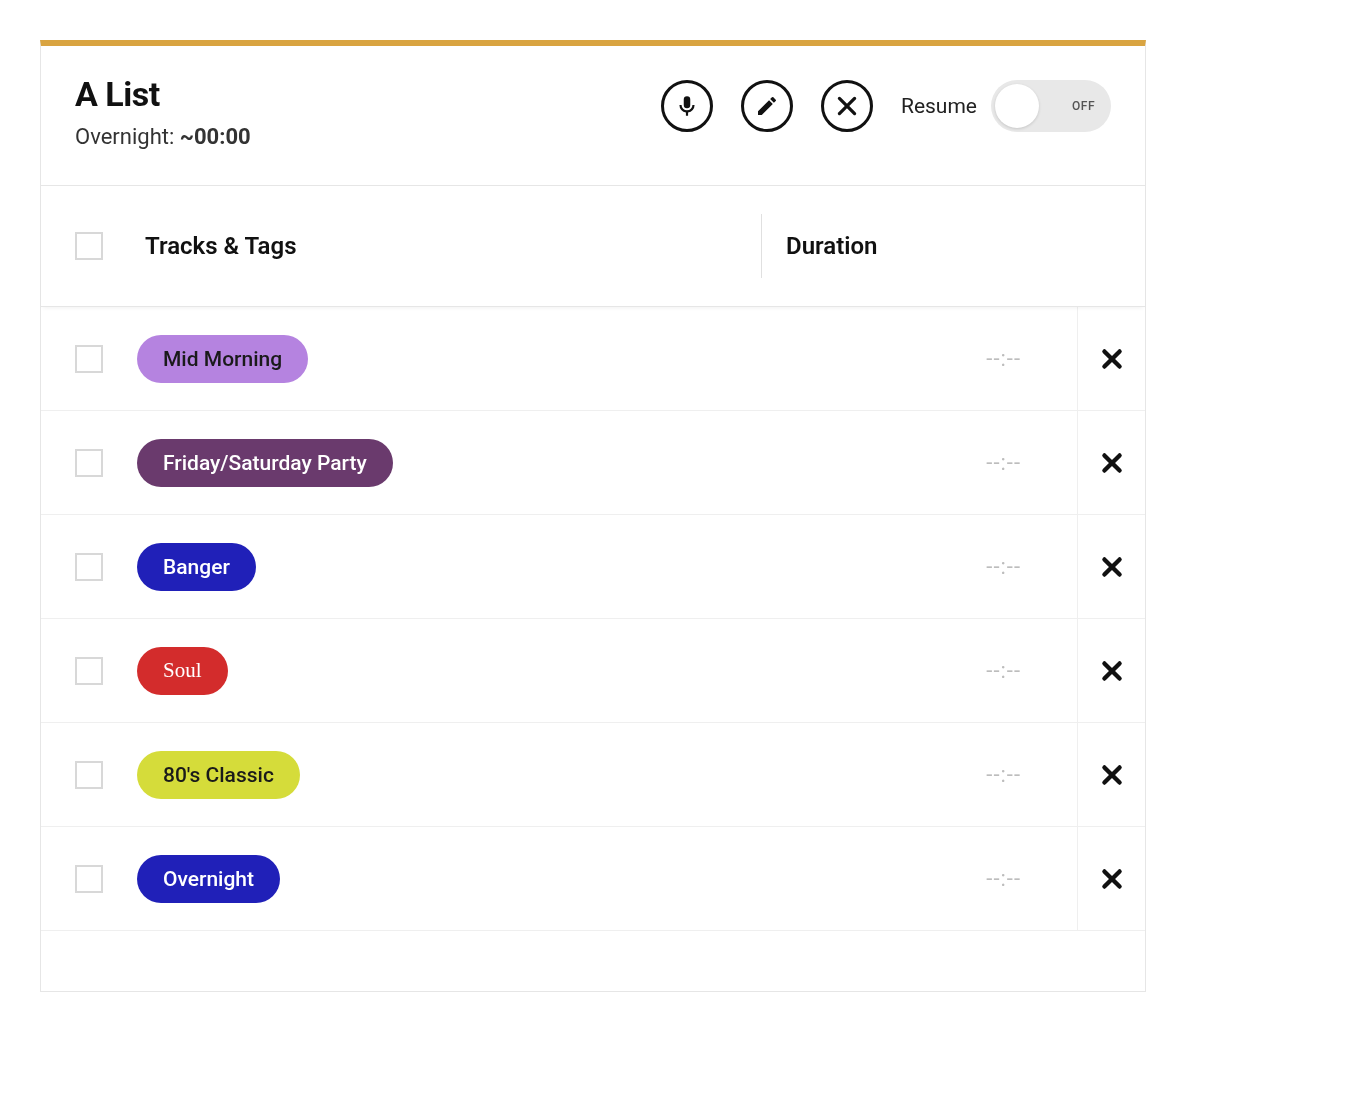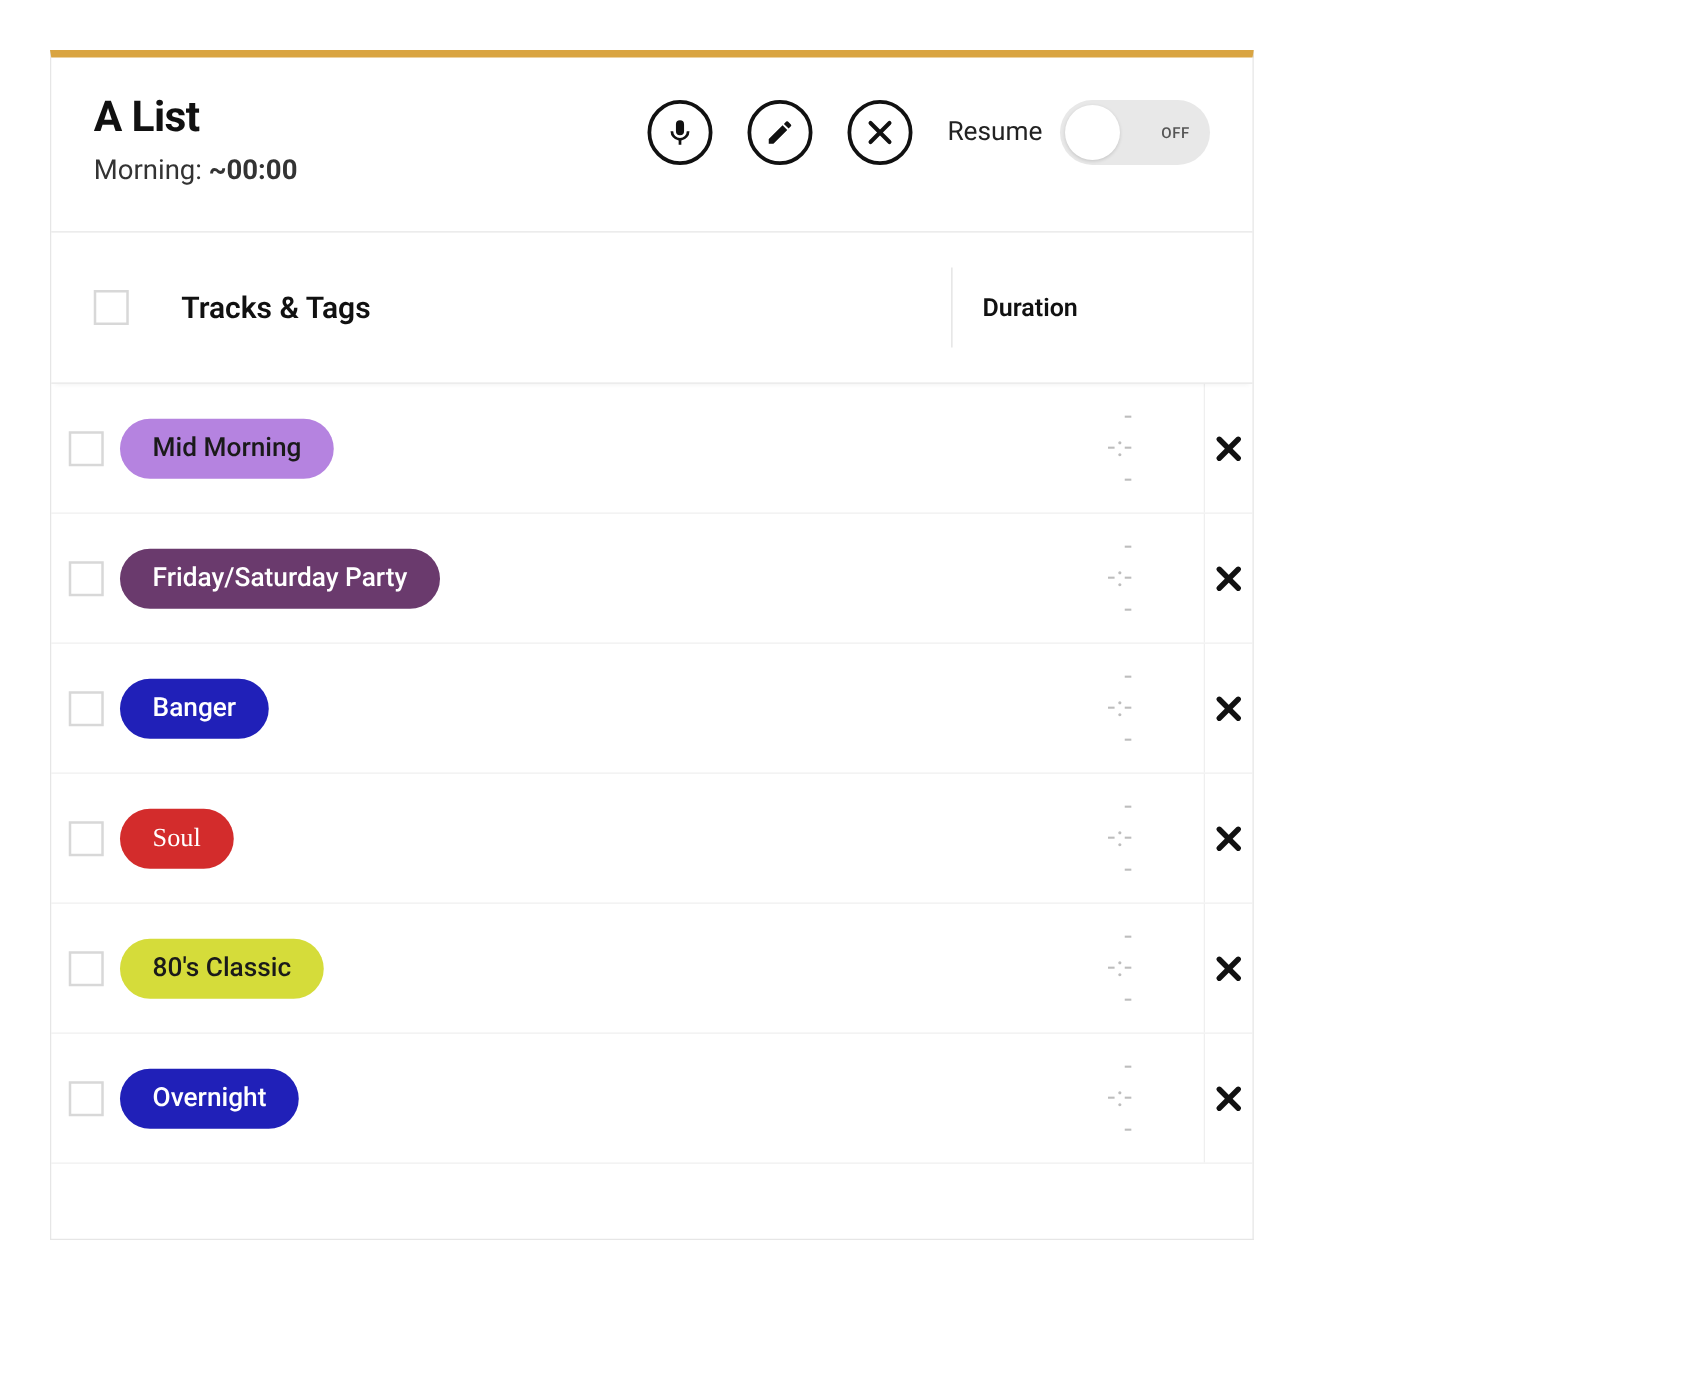--- a/index.html
+++ b/index.html
@@ -4,21 +4,21 @@
 <style>
   * { box-sizing: border-box; }
   body {
     margin: 0;
     padding: 40px;
     font-family: -apple-system, BlinkMacSystemFont, "Segoe UI", Roboto, Helvetica, Arial, sans-serif;
     background: #fff;
     color: #111;
   }
   .panel {
-    width: 963px;
+    width: 1106px;
     border: 1px solid #e6e6e6;
     border-top: 6px solid #d9a441;
     background: #fff;
   }
   .header {
     display: flex;
     align-items: flex-start;
     justify-content: space-between;
     padding: 28px 34px 36px 34px;
   }
@@ -104,21 +104,21 @@
     font-size: 24px;
     font-weight: 600;
   }
   .col-sep {
     width: 1px;
     height: 64px;
     background: #e0e0e0;
     margin: 0 24px 0 8px;
   }
   .col-duration {
-    font-size: 20px;
+    font-size: 24px;
     font-weight: 600;
   }
 
   .rows { }
   .row {
     display: flex;
     align-items: center;
     border-bottom: 1px solid #efefef;
     padding: 0;
     height: 104px;
@@ -166,21 +166,21 @@
 </style>
 </head>
 <body>
 
 <div class="panel">
 
   <div class="header">
     <div class="header-left">
       <h1 class="title">A List</h1>
       <div class="duration-line">
-        <span>Morning: </span><span class="value">~00:00</span>
+        <span>Overnight: </span><span class="value">~00:00</span>
       </div>
     </div>
     <div class="header-right">
       <div class="circle-btn">
         <span>
           <svg width="26" height="26" viewBox="0 0 24 24" fill="#111">
               <path d="M12 14a3 3 0 0 0 3-3V6a3 3 0 0 0-6 0v5a3 3 0 0 0 3 3zm5-3a5 5 0 0 1-10 0H5a7 7 0 0 0 6 6.92V21h2v-3.08A7 7 0 0 0 19 11h-2z"></path>
             </svg>
         </span>
       </div>

